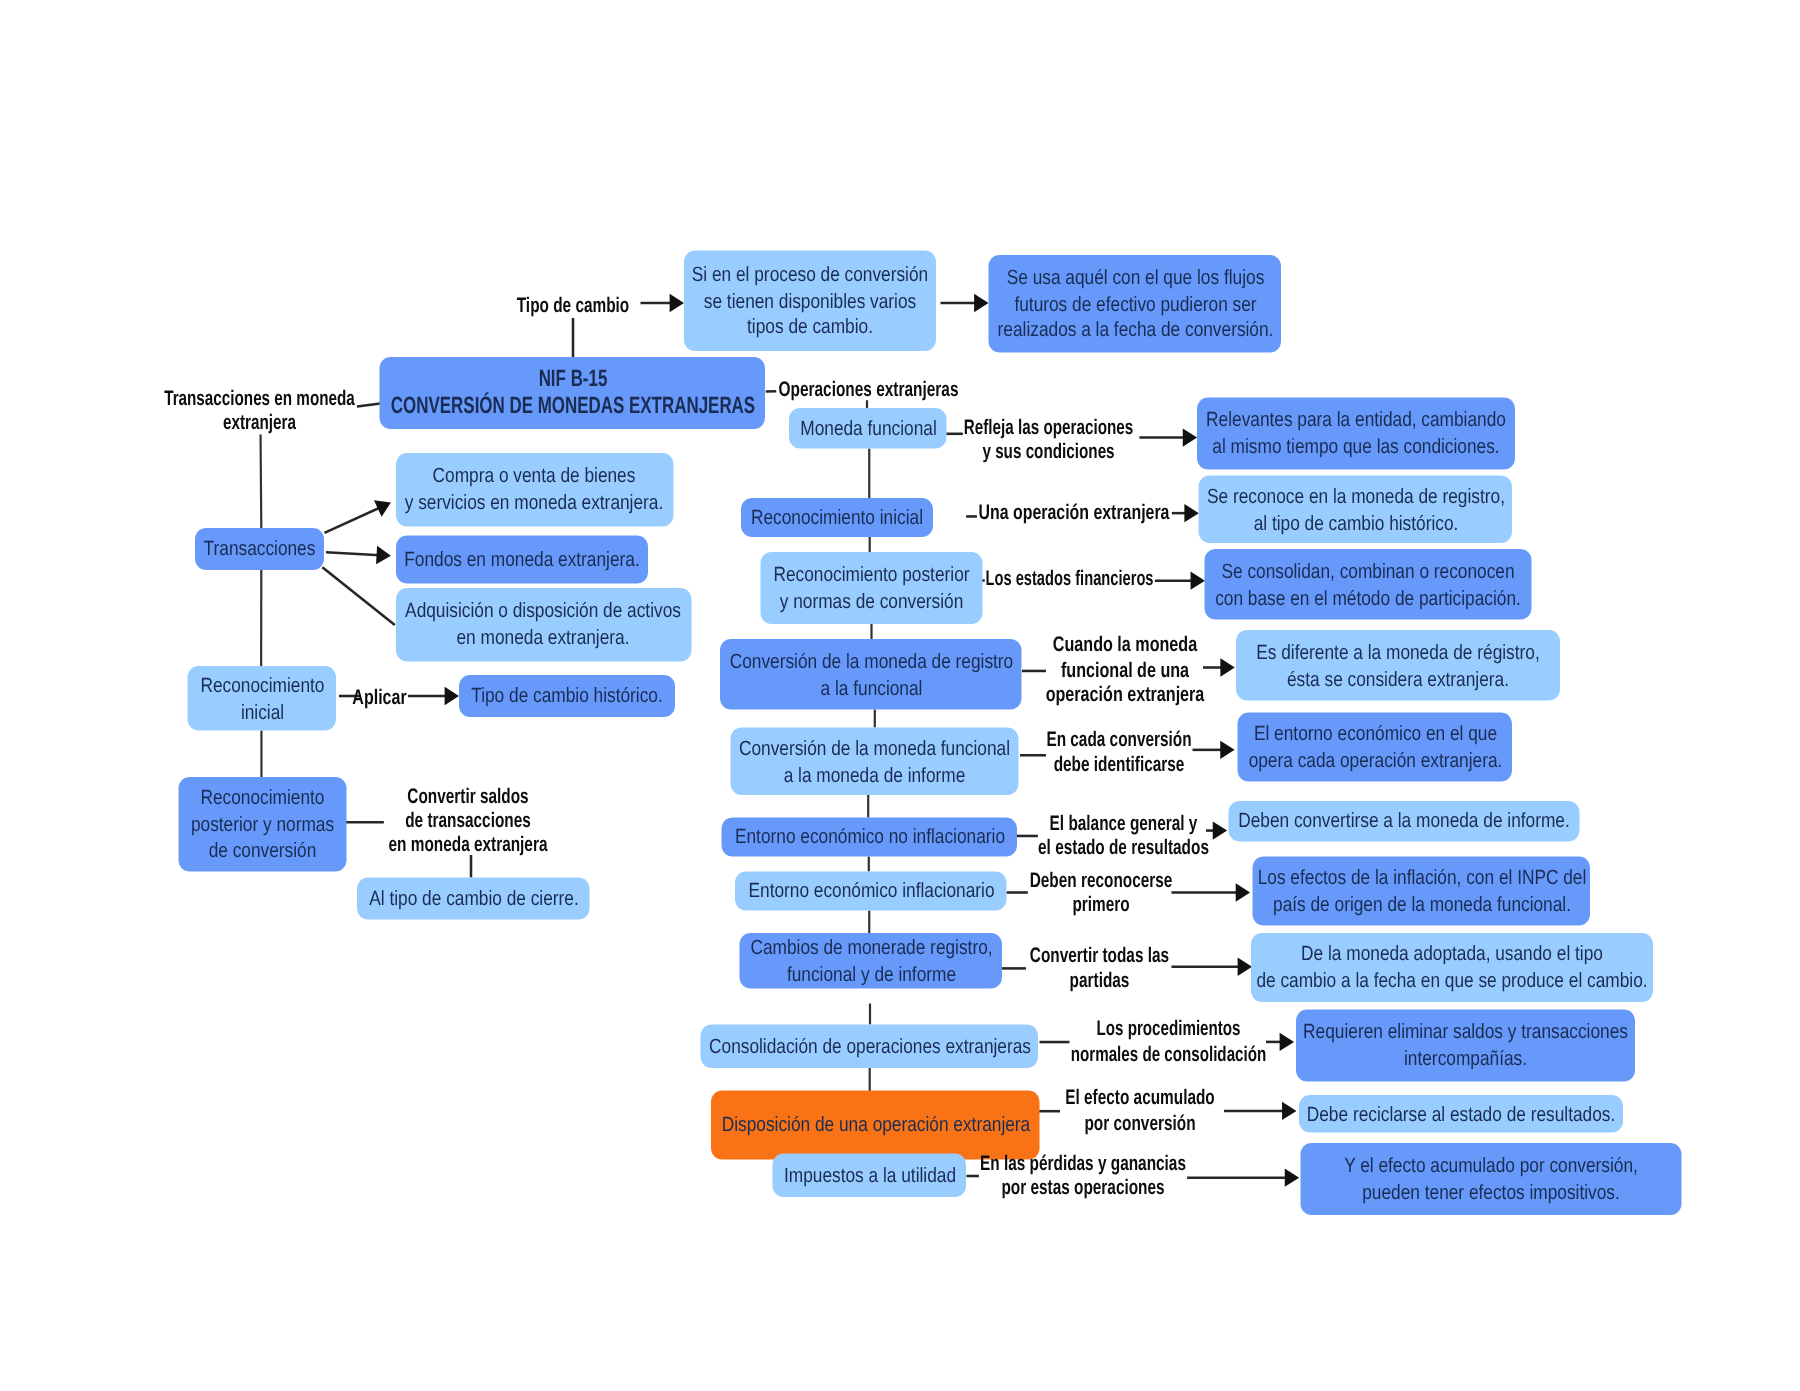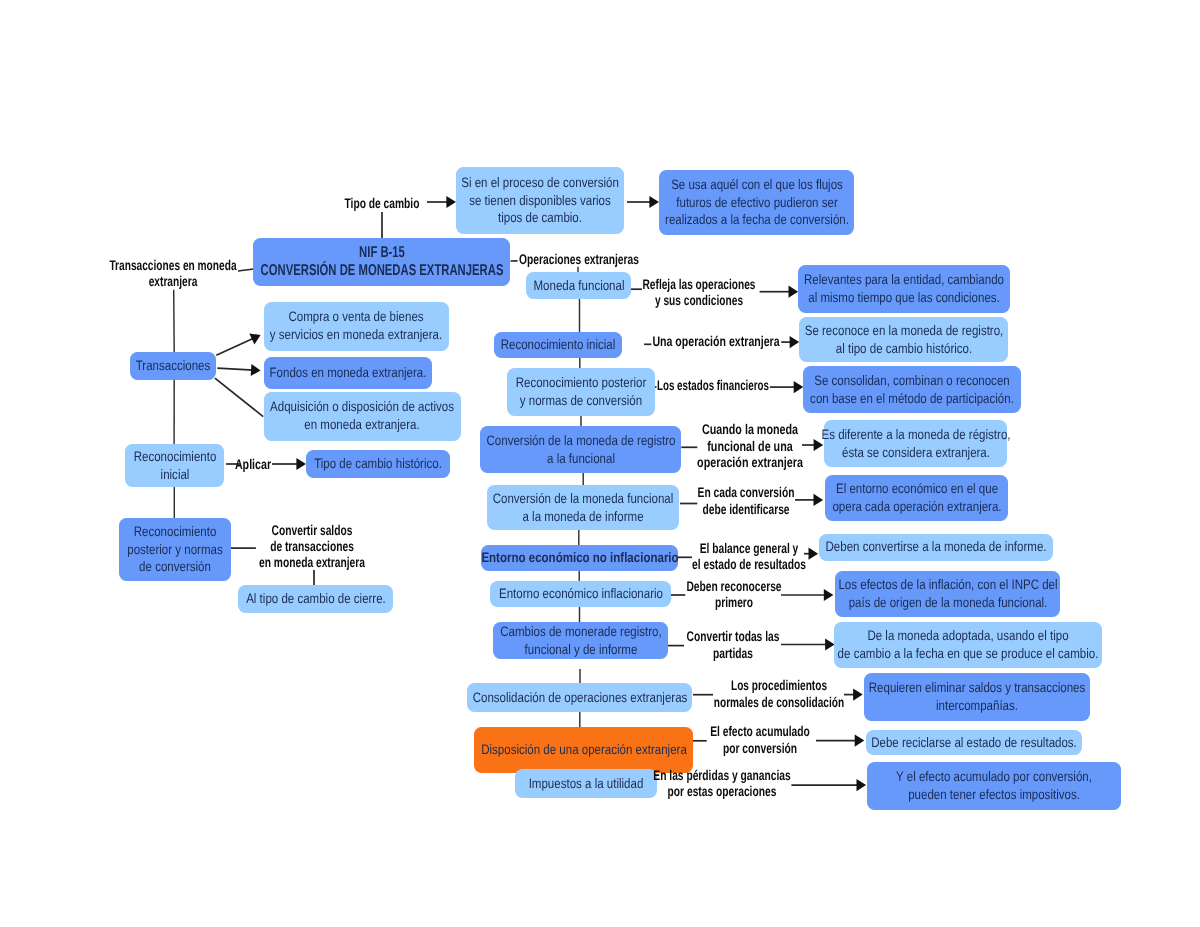--- a/index.html
+++ b/index.html
@@ -239,21 +239,21 @@
   <div class="node" style="left: 487px; top: 485px; width: 192px; height: 45px; background: rgb(153, 204, 255); border-radius: 7.5px; font-size: 13.7px;">
       <div class="nt">
         <span>
           <i style="transform: translateX(-50%) scaleX(0.842);">Conversión de la moneda funcional</i>
         </span>
         <span>
           <i style="transform: translateX(-50%) scaleX(0.842);">a la moneda de informe</i>
         </span>
       </div>
     </div>
-  <div class="node" style="left: 481px; top: 545px; width: 197px; height: 26px; background: rgb(102, 153, 250); border-radius: 7.5px; font-size: 13.7px; font-weight: bold;">
+  <div class="node" style="left: 481px; top: 545px; width: 197px; height: 26px; background: rgb(102, 153, 250); border-radius: 7.5px; font-size: 13.7px;">
       <div class="nt">
         <span>
           <i style="transform: translateX(-50%) scaleX(0.842);">Entorno económico no inflacionario</i>
         </span>
       </div>
     </div>
   <div class="node" style="left: 490px; top: 581px; width: 181px; height: 26px; background: rgb(153, 204, 255); border-radius: 7.5px; font-size: 13.7px;">
       <div class="nt">
         <span>
           <i style="transform: translateX(-50%) scaleX(0.842);">Entorno económico inflacionario</i>
@@ -277,21 +277,21 @@
         </span>
       </div>
     </div>
   <div class="node" style="left: 474px; top: 726.6px; width: 219px; height: 46px; background: #f97316; border-radius: 7.5px; font-size: 13.7px;">
       <div class="nt">
         <span>
           <i style="transform: translateX(-50%) scaleX(0.842);">Disposición de una operación extranjera</i>
         </span>
       </div>
     </div>
-  <div class="node" style="left: 515px; top: 769px; width: 142px; height: 29px; background: rgb(153, 204, 255); border-radius: 7.5px; font-size: 13.7px;">
+  <div class="node" style="left: 515px; top: 769px; width: 129px; height: 29px; background: rgb(153, 204, 255); border-radius: 7.5px; font-size: 13.7px;">
       <div class="nt">
         <span>
           <i style="transform: translateX(-50%) scaleX(0.842);">Impuestos a la utilidad</i>
         </span>
       </div>
     </div>
   <div class="node" style="left: 798.3px; top: 264.9px; width: 211.5px; height: 47.7px; background: rgb(102, 153, 250); border-radius: 7.5px; font-size: 13.7px;">
       <div class="nt">
         <span>
           <i style="transform: translateX(-50%) scaleX(0.842);">Relevantes para la entidad, cambiando</i>
@@ -314,21 +314,21 @@
   <div class="node" style="left: 802.9px; top: 366.3px; width: 218.3px; height: 46.9px; background: rgb(102, 153, 250); border-radius: 7.5px; font-size: 13.7px;">
       <div class="nt">
         <span>
           <i style="transform: translateX(-50%) scaleX(0.842);">Se consolidan, combinan o reconocen</i>
         </span>
         <span>
           <i style="transform: translateX(-50%) scaleX(0.842);">con base en el método de participación.</i>
         </span>
       </div>
     </div>
-  <div class="node" style="left: 824px; top: 420px; width: 183px; height: 47px; background: rgb(153, 204, 255); border-radius: 7.5px; font-size: 13.7px;">
+  <div class="node" style="left: 824px; top: 420px; width: 216px; height: 47px; background: rgb(153, 204, 255); border-radius: 7.5px; font-size: 13.7px;">
       <div class="nt">
         <span>
           <i style="transform: translateX(-50%) scaleX(0.842);">Es diferente a la moneda de régistro,</i>
         </span>
         <span>
           <i style="transform: translateX(-50%) scaleX(0.842);">ésta se considera extranjera.</i>
         </span>
       </div>
     </div>
   <div class="node" style="left: 825px; top: 475px; width: 183px; height: 46px; background: rgb(102, 153, 250); border-radius: 7.5px; font-size: 13.7px;">

